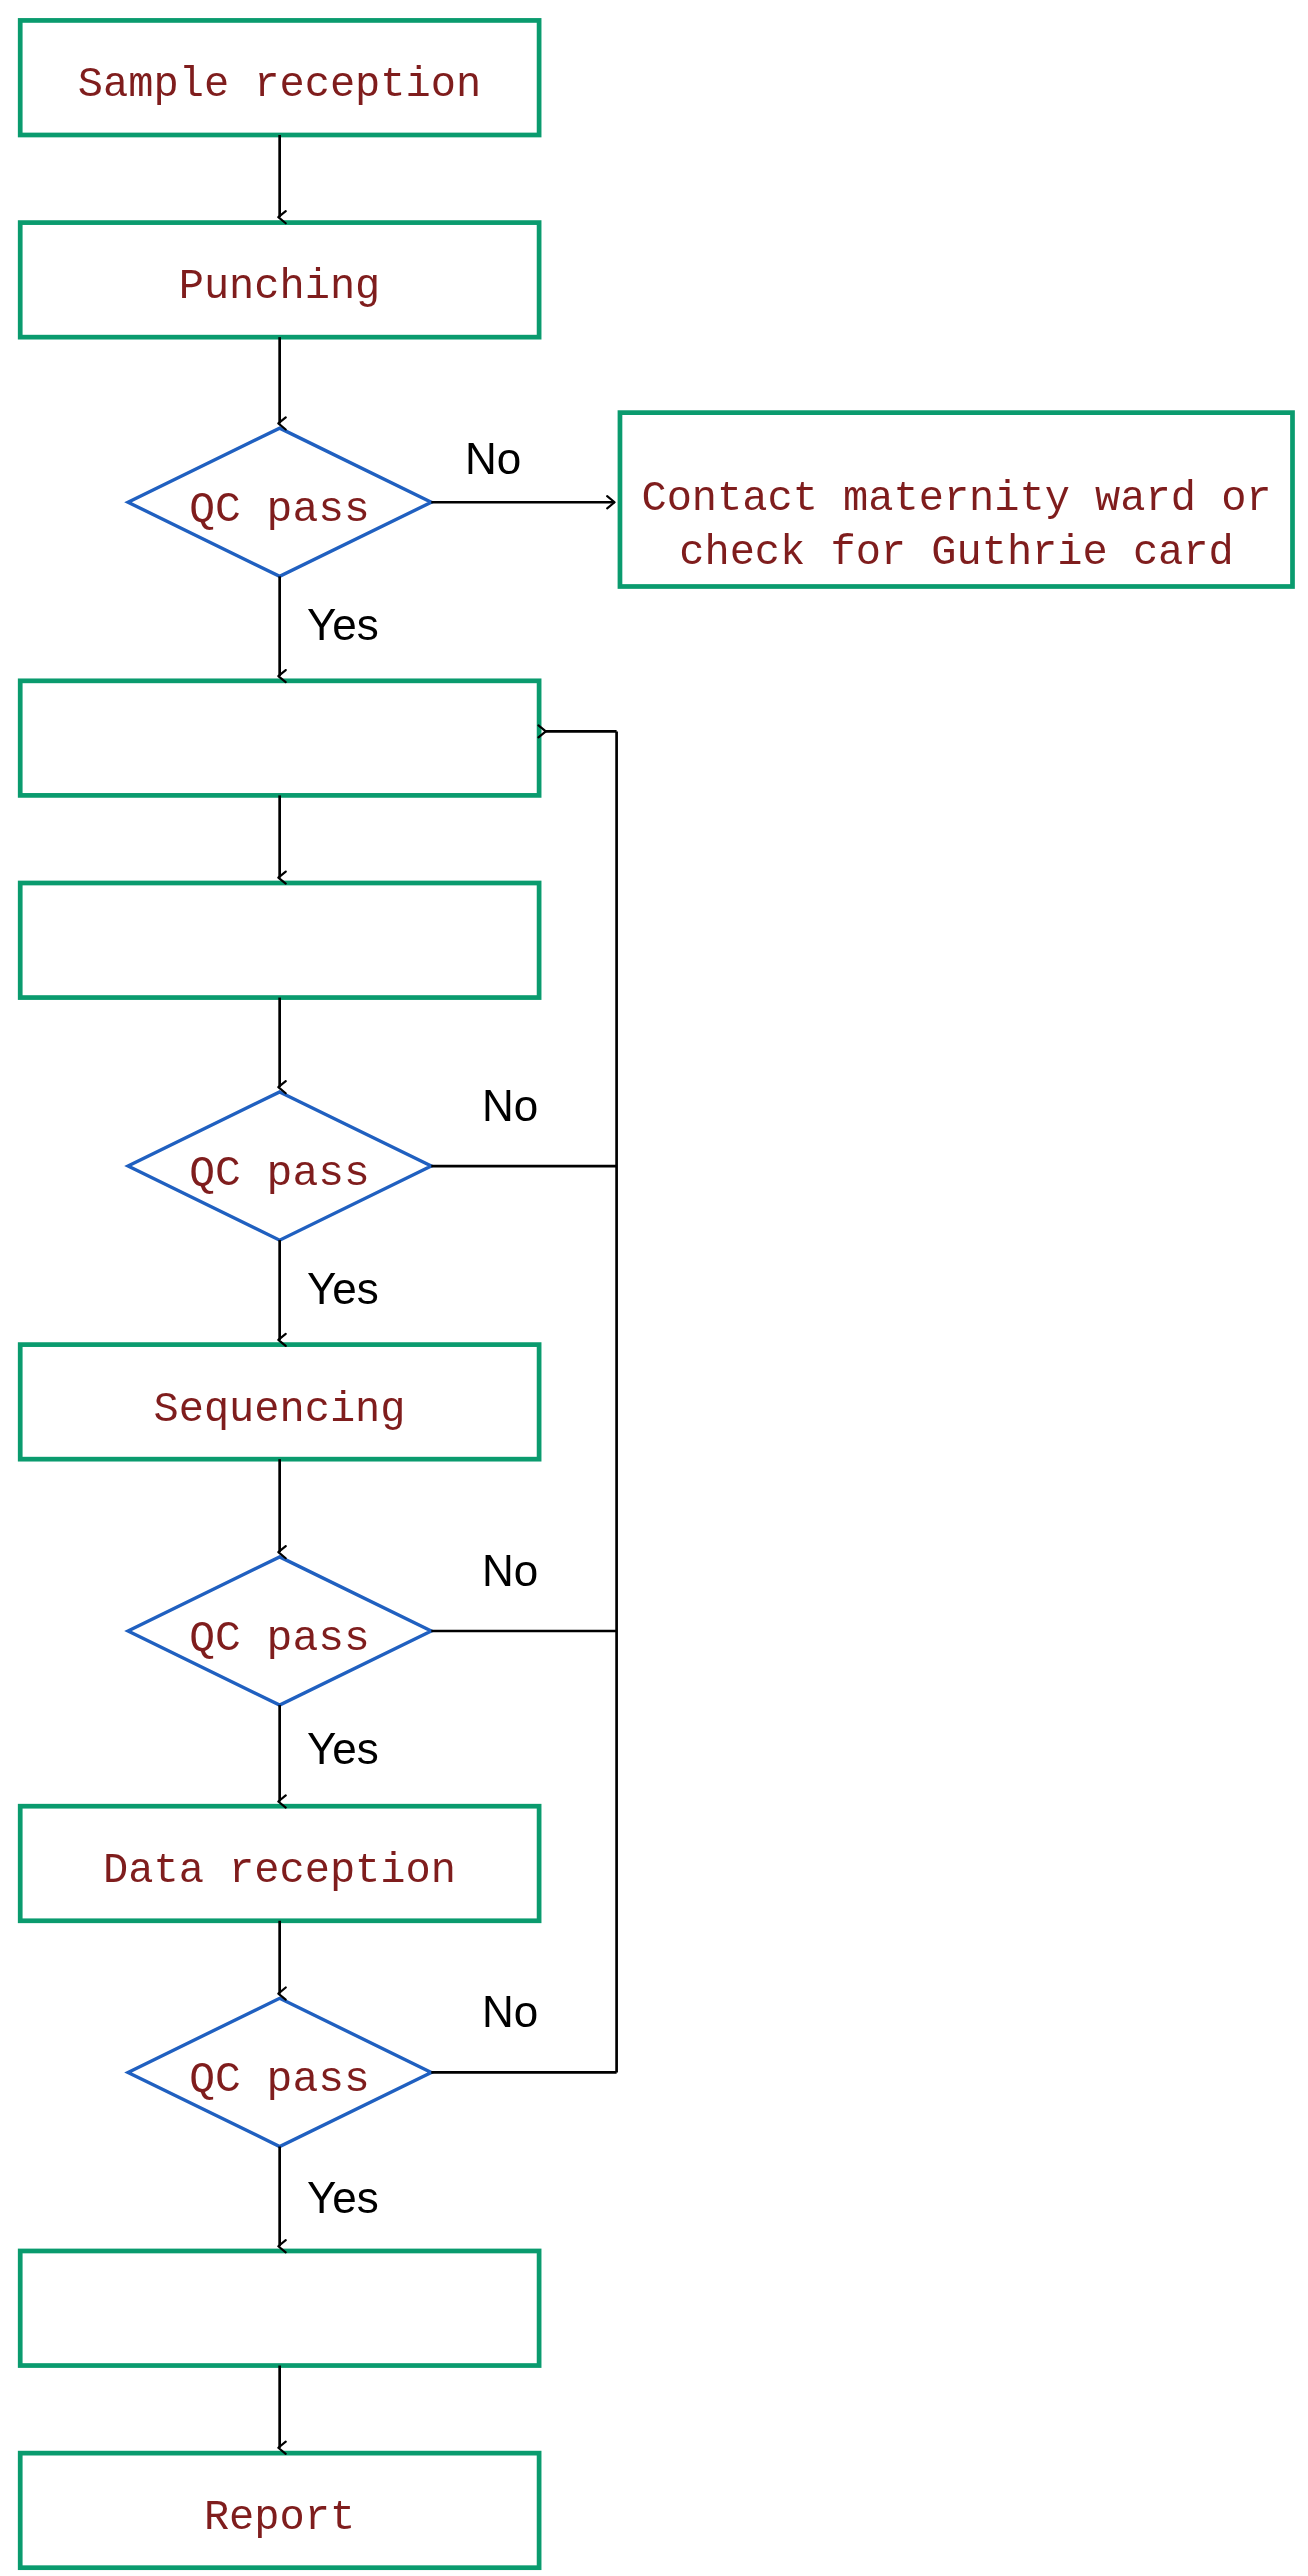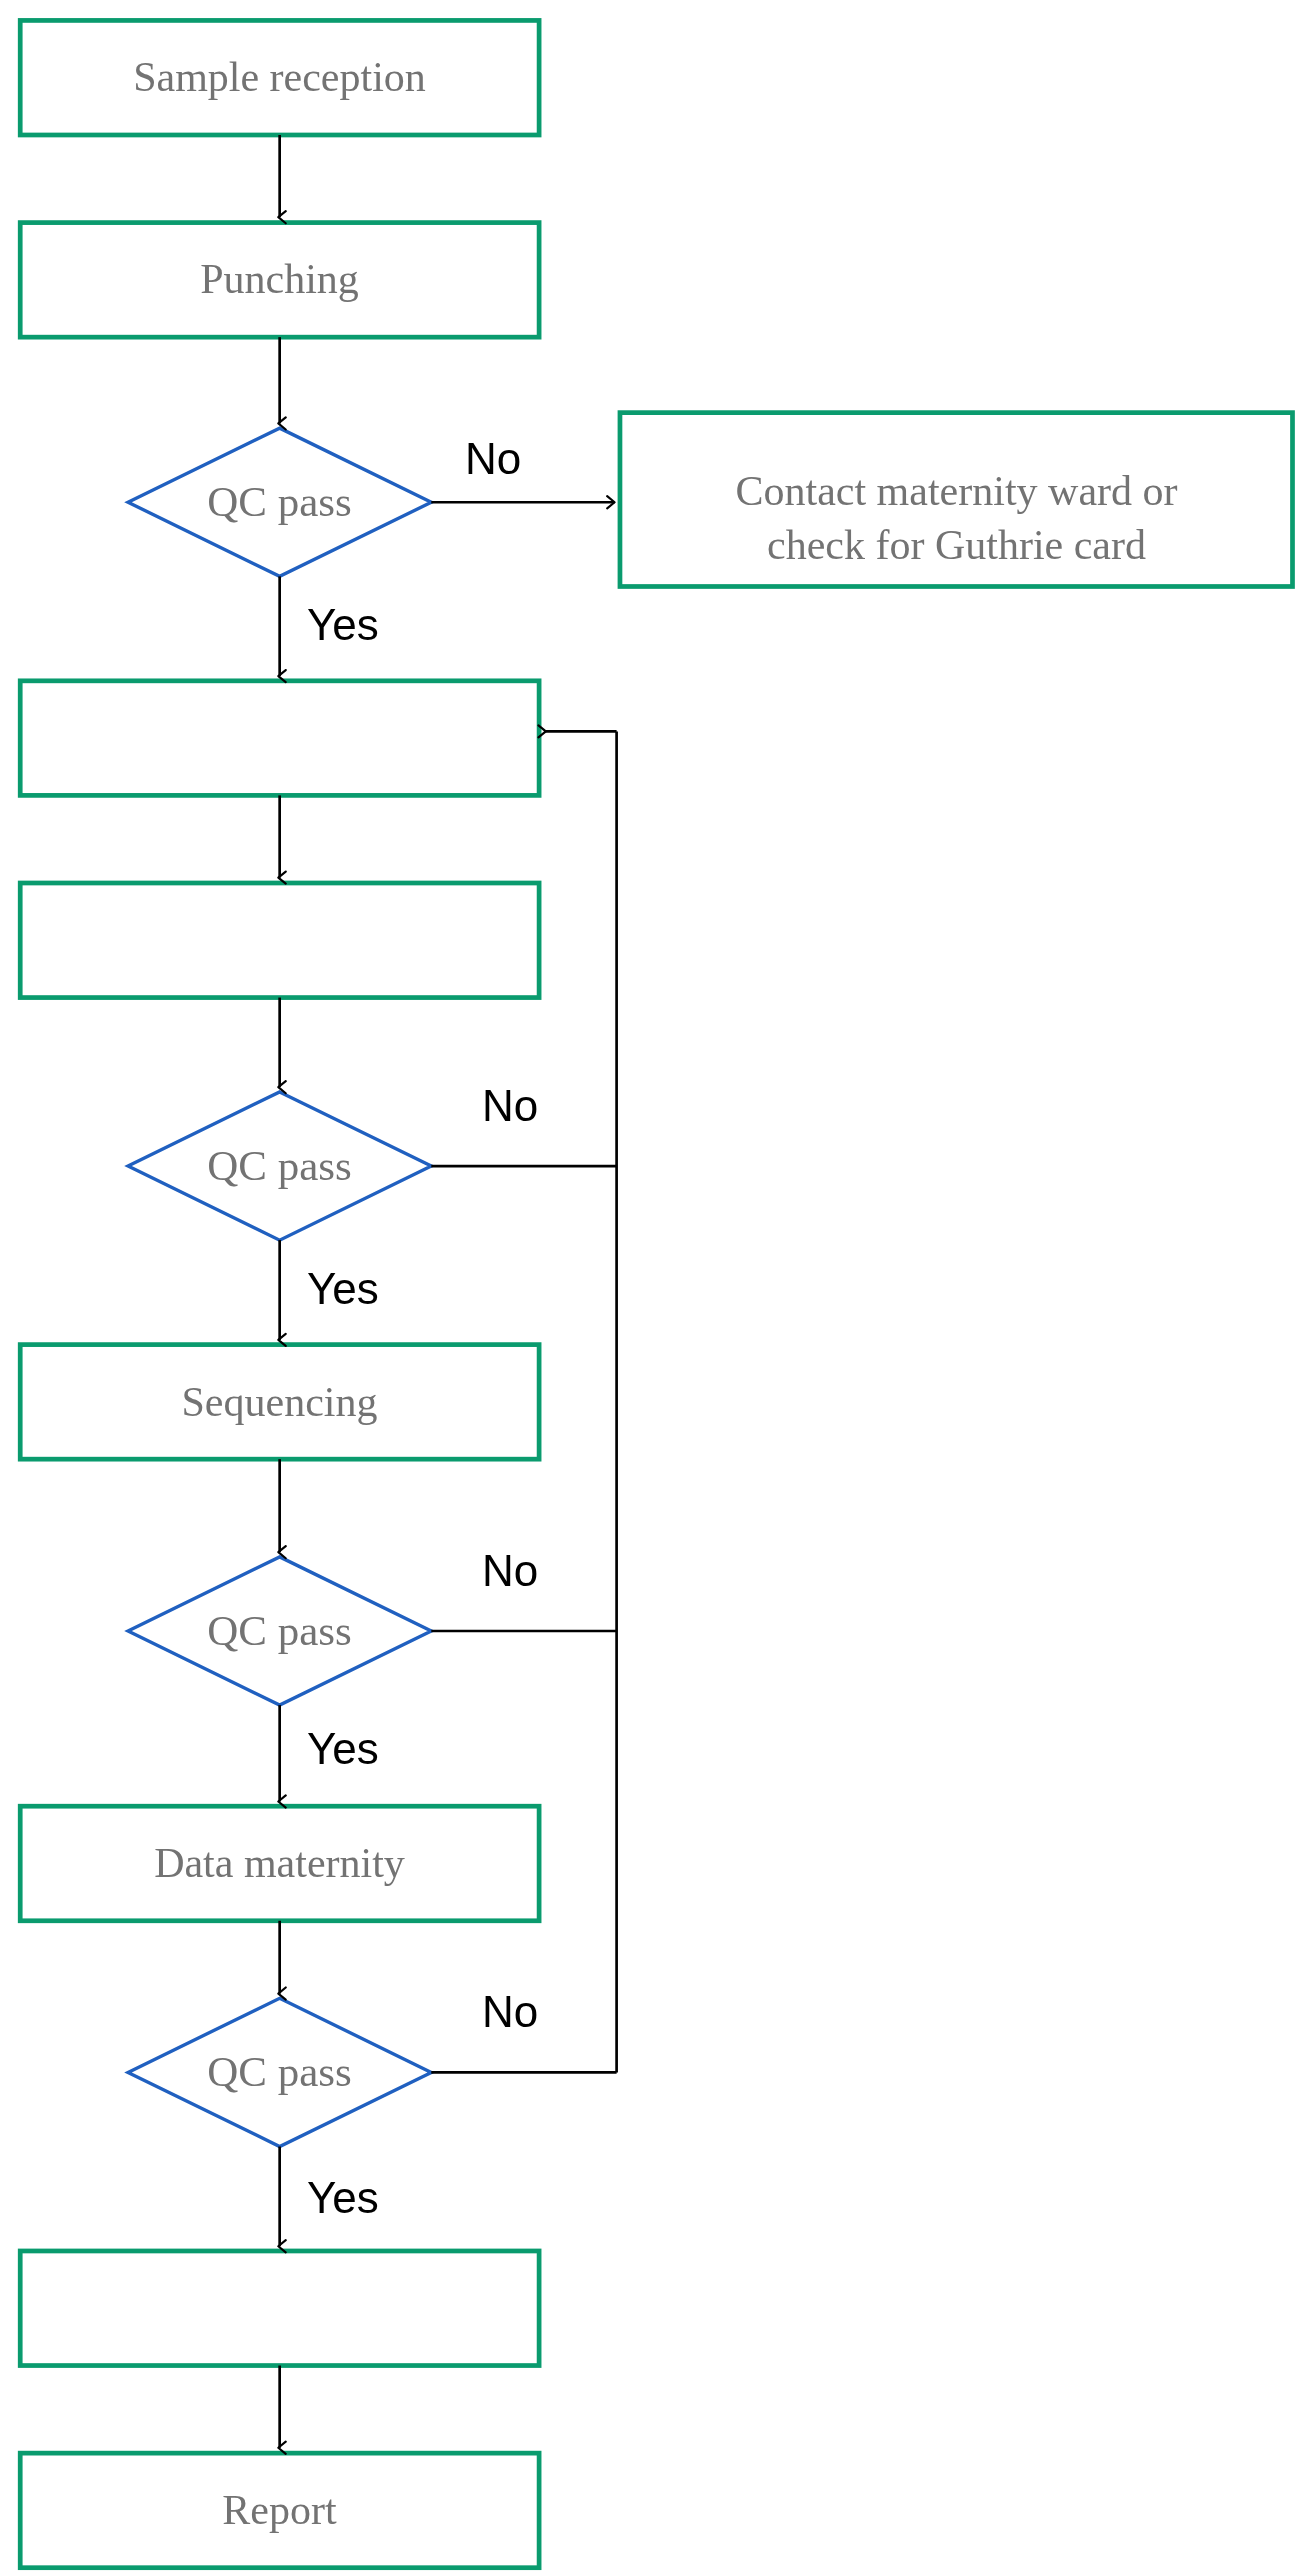--- a/index.html
+++ b/index.html
@@ -23,25 +23,26 @@
     top: 0;
     width: 1308px;
     height: 2576px;
   }
   .node-label {
     position: absolute;
     display: flex;
     align-items: center;
     justify-content: center;
     text-align: center;
-    color: #737373;
-    font-family: Liberation Serif, serif;
+    color: #7f1d1d;
+    font-family: Liberation Mono, monospace;
     pointer-events: none;
     white-space: pre-line;
     line-height: 1.28;
+    margin-top: 8px;
   }
   .process-label {
     font-size: 42px;
   }
   .decision-label {
     font-size: 43px;
   }
   .edge-label {
     position: absolute;
     color: #000000;
@@ -116,21 +117,21 @@
   </svg>
 
   <div class="node-label process-label" style="left:20px;  top:20px;   width:519px; height:115px;">Sample reception</div>
   <div class="node-label process-label" style="left:20px;  top:222px;  width:519px; height:115px;">Punching</div>
   <div class="node-label decision-label" style="left:128px; top:428px;  width:303px; height:148px;">QC pass</div>
   <div class="node-label process-label" style="left:620px; top:432px;  width:673px; height:174px;">Contact maternity ward or
 check for Guthrie card</div>
   <div class="node-label decision-label" style="left:128px; top:1092px; width:303px; height:148px;">QC pass</div>
   <div class="node-label process-label" style="left:20px;  top:1345px; width:519px; height:115px;">Sequencing</div>
   <div class="node-label decision-label" style="left:128px; top:1557px; width:303px; height:148px;">QC pass</div>
-  <div class="node-label process-label" style="left:20px;  top:1806px; width:519px; height:115px;">Data maternity</div>
+  <div class="node-label process-label" style="left:20px;  top:1806px; width:519px; height:115px;">Data reception</div>
   <div class="node-label decision-label" style="left:128px; top:1998px; width:303px; height:148px;">QC pass</div>
   <div class="node-label process-label" style="left:20px;  top:2453px; width:519px; height:115px;">Report</div>
 
   <div class="edge-label" style="left:465px; top:437px;">No</div>
   <div class="edge-label" style="left:307px; top:603px;">Yes</div>
   <div class="edge-label" style="left:482px; top:1084px;">No</div>
   <div class="edge-label" style="left:307px; top:1267px;">Yes</div>
   <div class="edge-label" style="left:482px; top:1549px;">No</div>
   <div class="edge-label" style="left:307px; top:1727px;">Yes</div>
   <div class="edge-label" style="left:482px; top:1990px;">No</div>

